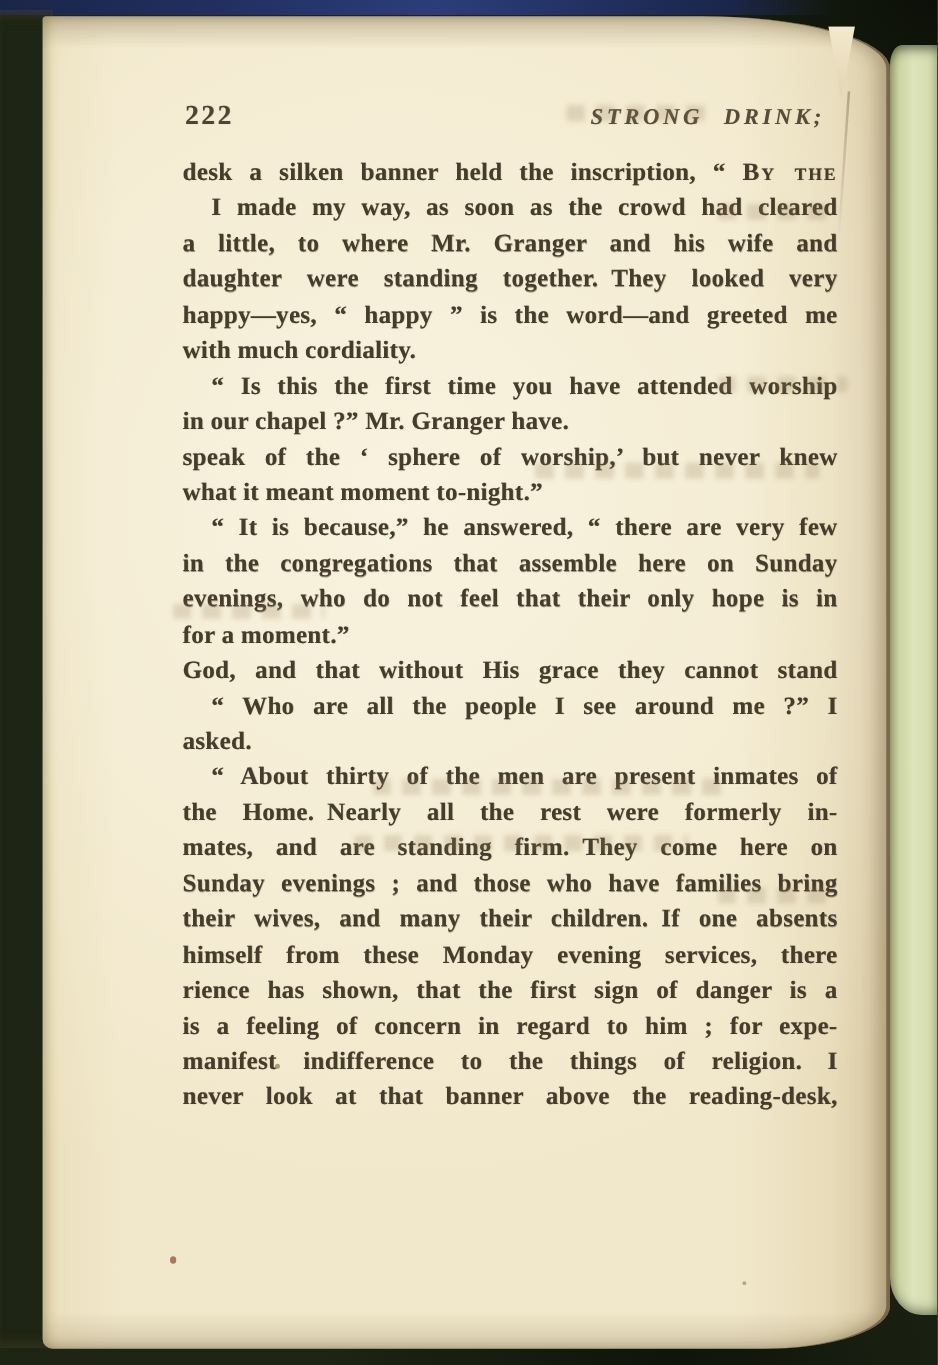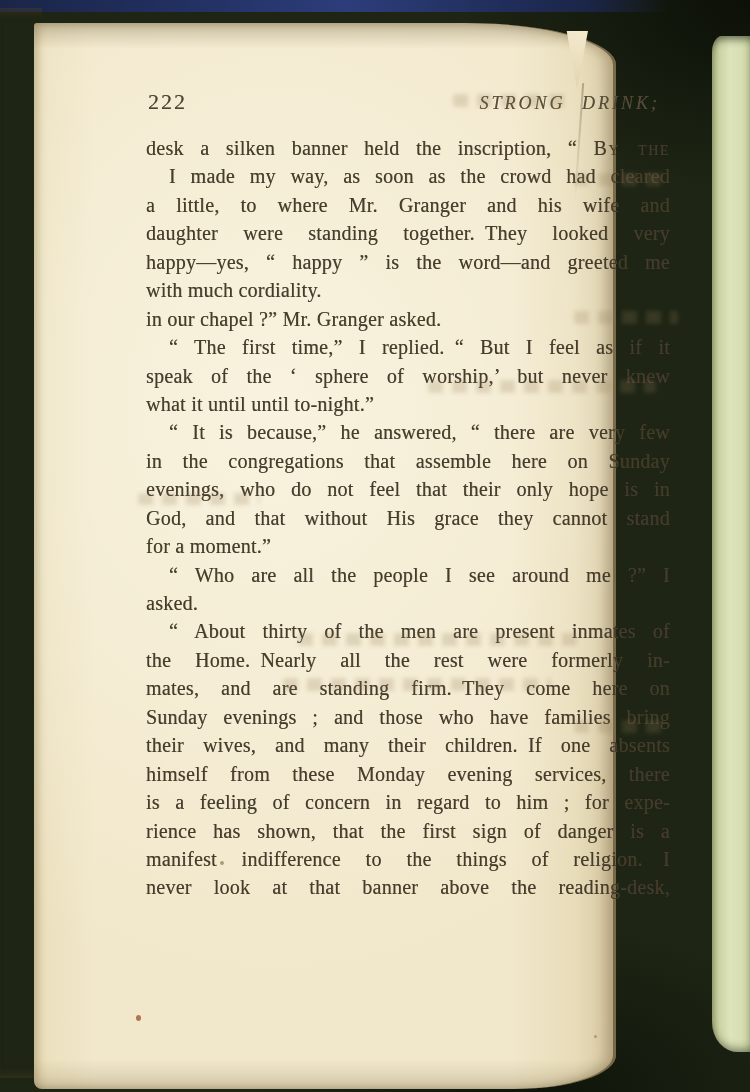--- a/index.html
+++ b/index.html
@@ -27,32 +27,33 @@
   }
   
   .nextpage{
     position:absolute;right:0;top:36px;width:38px;height:1016px;
     background:linear-gradient(90deg,#a6ae7f 0%,#ccd4a4 20%,#dde4bb 48%,#d6deb2 78%,#c3cc9b 100%);
     border-radius:10px 0 0 26px / 16px 0 0 30px;
     box-shadow:inset 0 8px 9px -5px rgba(28,33,16,.65), inset 0 -8px 9px -5px rgba(28,33,16,.5);
   }
   
   .page{
-    position:absolute;left:34px;top:23px;width:582px;height:1066px;
+    position:absolute;left:34px;top:13px;width:678px;height:1066px;
     background:
       linear-gradient(180deg, rgba(110,92,55,.30) 0, rgba(110,92,55,0) 26px),
       linear-gradient(0deg, rgba(110,92,55,.22) 0, rgba(110,92,55,0) 30px),
       radial-gradient(140% 90% at 42% 36%, rgba(255,252,240,.55) 0%, rgba(255,248,228,0) 62%),
       linear-gradient(90deg,#e0d3ab 0,#ece1bf 14px,#f1e7ca 60px,#f1e7ca 82%,#e8dcb9 93%,#d3c49e 100%);
     background-color:#f0e6c8;
     border-radius:3px 150px 100px 8px / 3px 42px 34px 8px;
     box-shadow:
       inset -3px 0 0 rgba(112,95,64,.85),
       inset -10px 0 12px rgba(112,92,58,.35),
       inset 4px 0 6px rgba(120,102,62,.25);
+    font-weight: bold;
   }
   
   .torn{
     position:absolute;right:28px;top:8px;width:26px;height:58px;
     background:linear-gradient(180deg,#f3e9cd,#e2d4b0);
     clip-path:polygon(18% 0, 100% 0, 58% 100%, 40% 55%);
     filter:drop-shadow(-1px 1px 1px rgba(100,84,52,.5));
   }
   .crease{
     position:absolute;right:36px;top:60px;width:2px;height:120px;
@@ -117,39 +118,39 @@
       <span class="running">STRONG DRINK;</span>
     </div>
 
     <div id="body-lines">
         <div class="bl j"><span>desk a silken banner held the inscription, “ </span><span class="sc">By the</span></div>
         <div class="bl j ind"><span>I made my way, as soon as the crowd had cleared</span></div>
         <div class="bl j"><span>a little, to where Mr. Granger and his wife and</span></div>
         <div class="bl j"><span>daughter were standing together. They looked very</span></div>
         <div class="bl j"><span>happy—yes, “ happy ” is the word—and greeted me</span></div>
         <div class="bl"><span>with much cordiality.</span></div>
-        <div class="bl"><span>in our chapel ?” Mr. Granger asked.</span></div>
-        <div class="bl j ind"><span>“ The first time,” I replied. “ But I feel as if it</span></div>
+        <div class="bl j ind"><span>“ Is this the first time you have attended worship</span></div>
+        <div class="bl"><span>in our chapel ?” Mr. Granger have.</span></div>
         <div class="bl j"><span>speak of the ‘ sphere of worship,’ but never knew</span></div>
-        <div class="bl"><span>what it until until to-night.”</span></div>
+        <div class="bl"><span>what it meant moment to-night.”</span></div>
         <div class="bl j ind"><span>“ It is because,” he answered, “ there are very few</span></div>
         <div class="bl j"><span>in the congregations that assemble here on Sunday</span></div>
         <div class="bl j"><span>evenings, who do not feel that their only hope is in</span></div>
+        <div class="bl"><span>for a moment.”</span></div>
         <div class="bl j"><span>God, and that without His grace they cannot stand</span></div>
-        <div class="bl"><span>for a moment.”</span></div>
         <div class="bl j ind"><span>“ Who are all the people I see around me ?” I</span></div>
         <div class="bl"><span>asked.</span></div>
         <div class="bl j ind"><span>“ About thirty of the men are present inmates of</span></div>
         <div class="bl j"><span>the Home. Nearly all the rest were formerly in-</span></div>
         <div class="bl j"><span>mates, and are standing firm. They come here on</span></div>
         <div class="bl j"><span>Sunday evenings ; and those who have families bring</span></div>
         <div class="bl j"><span>their wives, and many their children. If one absents</span></div>
         <div class="bl j"><span>himself from these Monday evening services, there</span></div>
+        <div class="bl j"><span>rience has shown, that the first sign of danger is a</span></div>
         <div class="bl j"><span>is a feeling of concern in regard to him ; for expe-</span></div>
-        <div class="bl j"><span>rience has shown, that the first sign of danger is a</span></div>
         <div class="bl j"><span>manifest indifference to the things of religion. I</span></div>
         <div class="bl j"><span>never look at that banner above the reading-desk,</span></div>
       </div>
 
     <div class="ghost g1"></div>
     <div class="ghost g2"></div>
     <div class="ghost g3"></div>
     <div class="ghost g4"></div>
     <div class="ghost g5"></div>
     <div class="ghost g6"></div>

